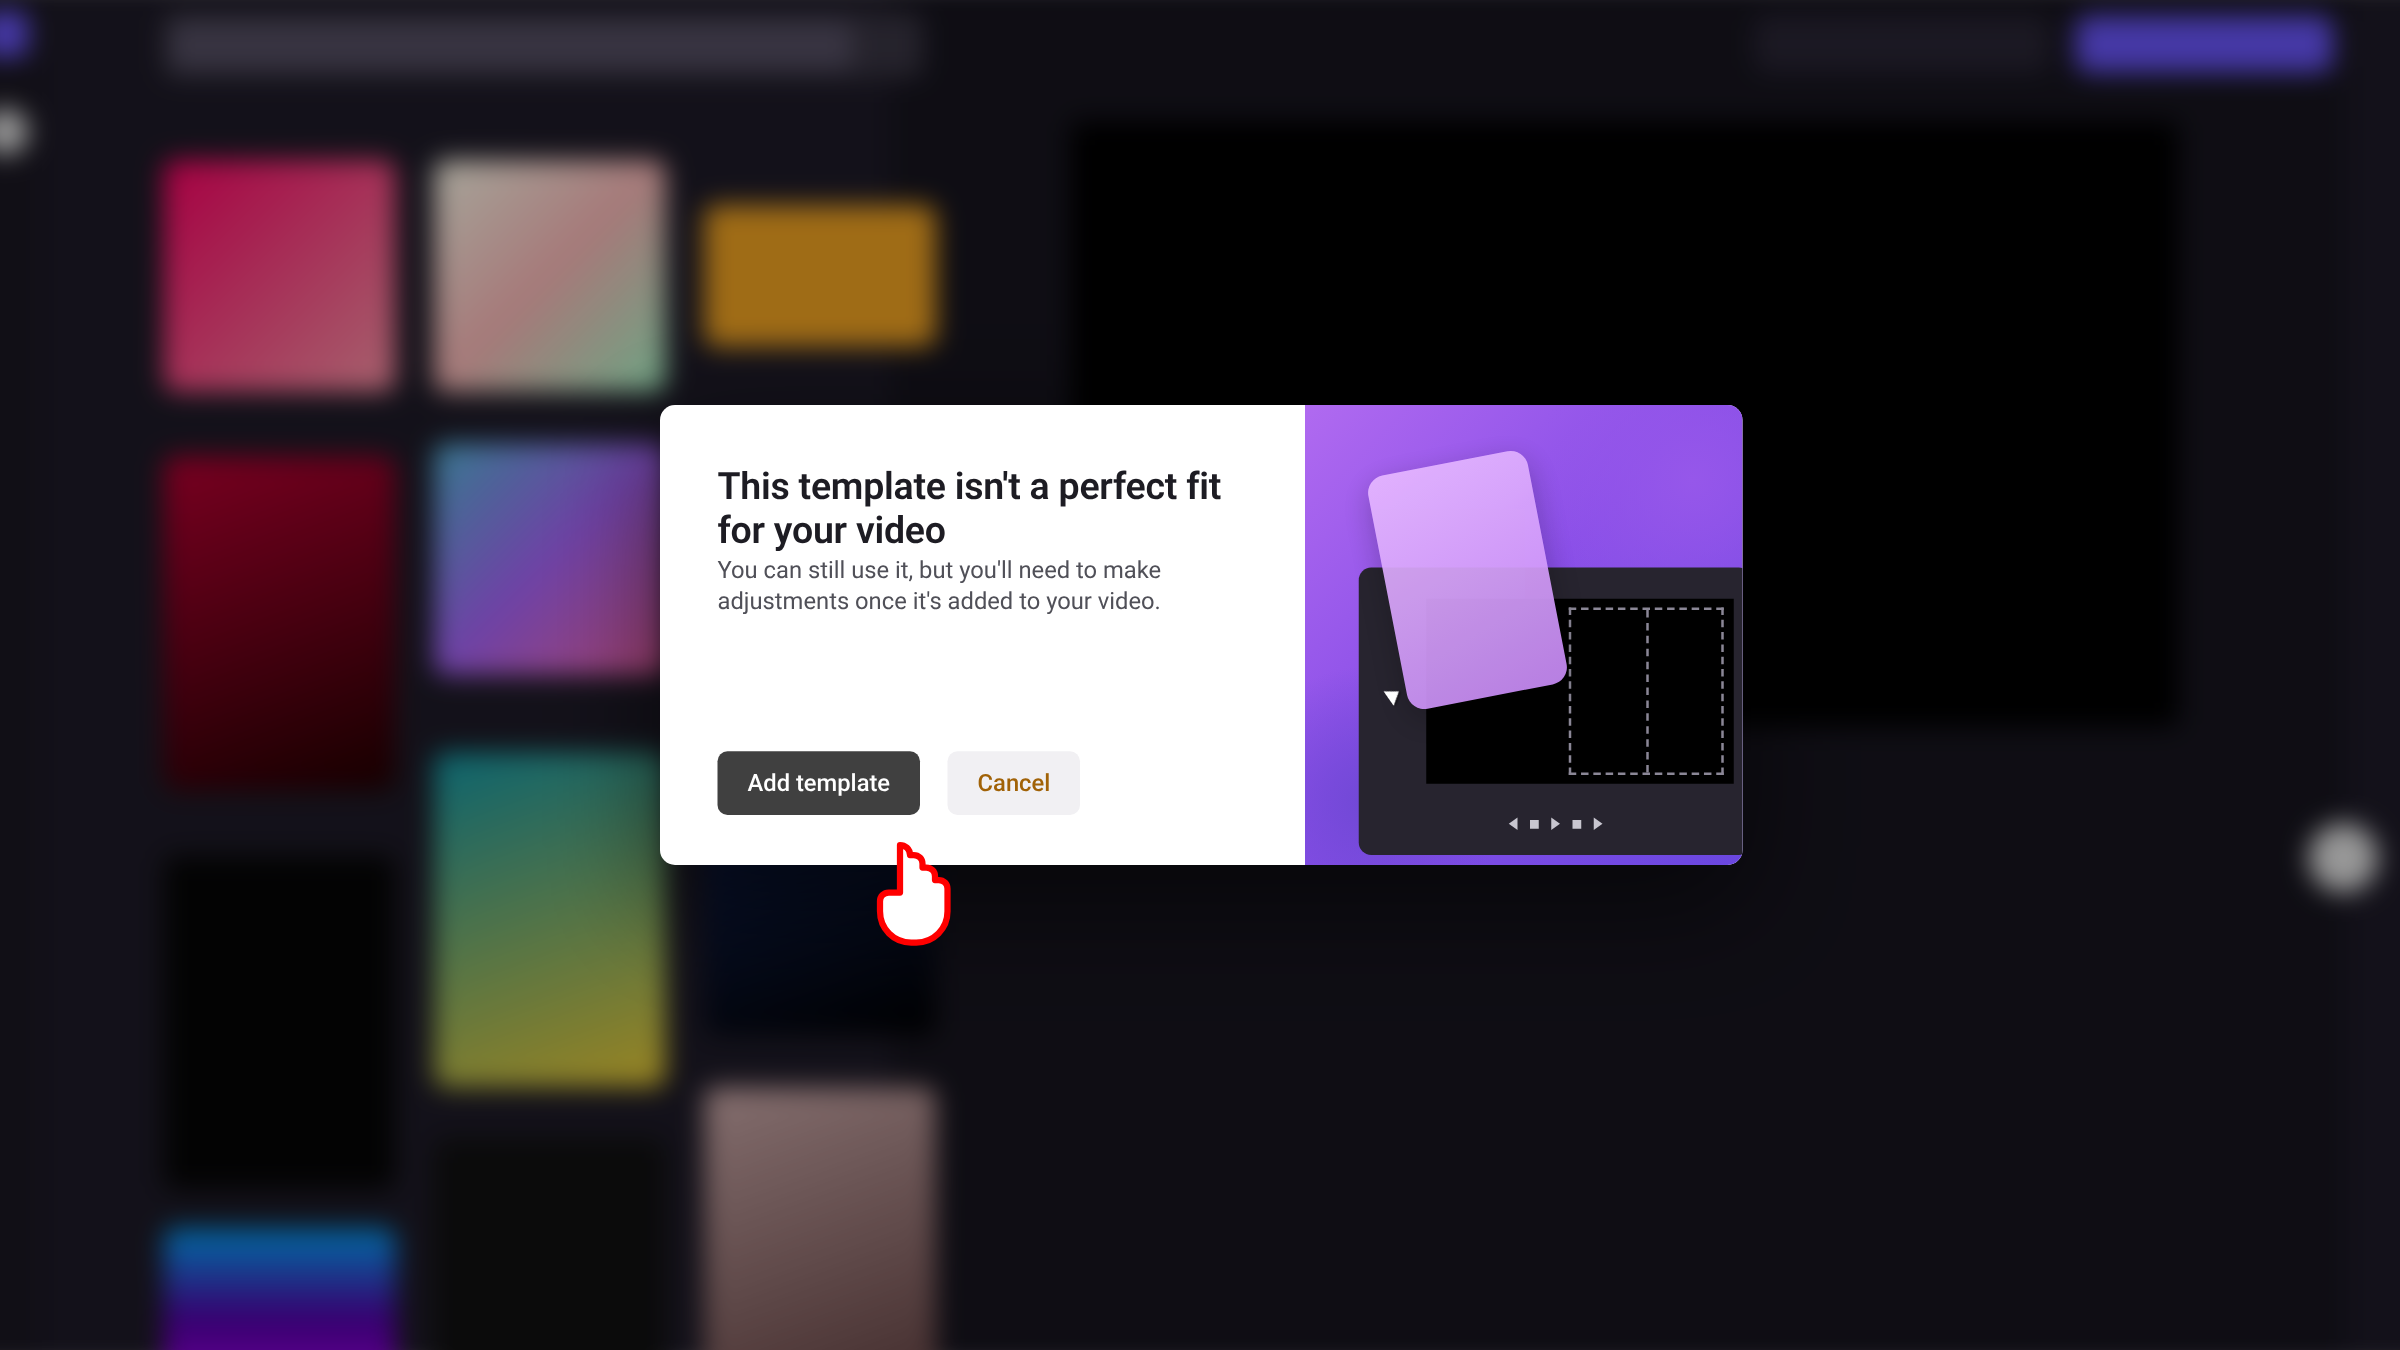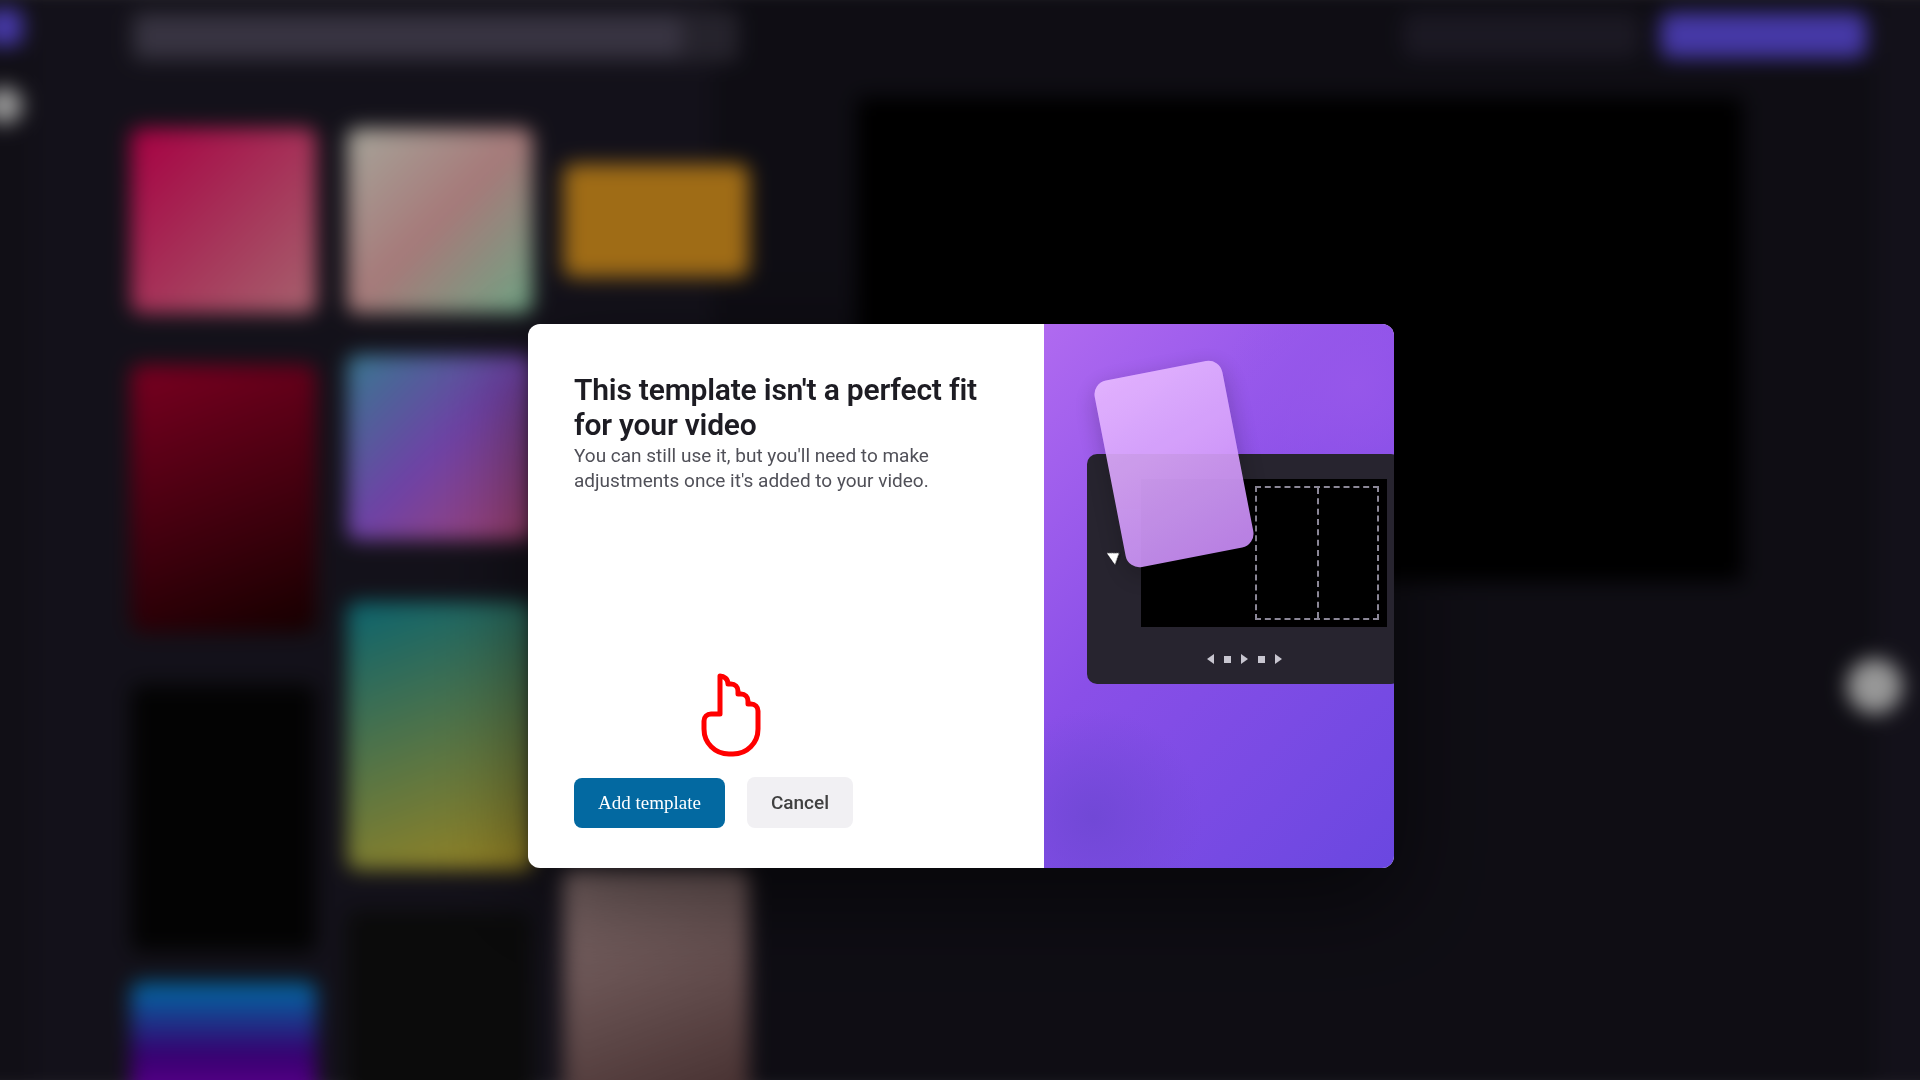--- a/index.html
+++ b/index.html
@@ -38,21 +38,21 @@
 .bg-topbtn.b2 { right:80px; width:200px; background:#6b57ff; }
 .bg-circle { position:absolute; right:45px; top:655px; width:54px; height:54px; border-radius:50%; background:#e8e8e8; }
 
 
 .scrim { position:absolute; inset:0; background:rgba(0,0,0,0.35); }
 
 
 .modal {
   position:absolute;
   left:528px; top:324px;
-  width:866px; height:544px;
+  width:866px; height:368px;
   background:#fff;
   border-radius:12px;
   box-shadow:0 30px 90px rgba(0,0,0,0.55);
   display:flex;
   overflow:hidden;
 }
 .modal-left {
   width:516px; height:100%;
   padding:48px 46px 40px 46px;
   display:flex; flex-direction:column;
@@ -67,22 +67,22 @@
 }
 .modal-actions {
   margin-top:auto;
   display:flex; gap:22px; align-items:center;
 }
 .btn {
   border:none; border-radius:8px; padding:14px 24px;
   font-size:19px; font-weight:500; cursor:pointer;
   font-family:inherit;
 }
-.btn-primary { background:#0369a1; color:#fff;font-family:Liberation Serif, serif; }
-.btn-secondary { background:#f1f0f3; color:#404040; }
+.btn-primary { background:#404040; color:#fff; }
+.btn-secondary { background:#f1f0f3; color:#a16207; }
 
 .modal-right {
   flex:1; height:100%;
   background:linear-gradient(135deg,#b06af0 0%,#8a4fe8 45%,#6a47e0 100%);
   position:relative;
   overflow:hidden;
 }
 
 .blob { position:absolute; border-radius:50%; }
 .blob.b1 { width:260px; height:260px; right:-90px; top:-70px; background:radial-gradient(circle,#9657ea 0%,transparent 70%); }

